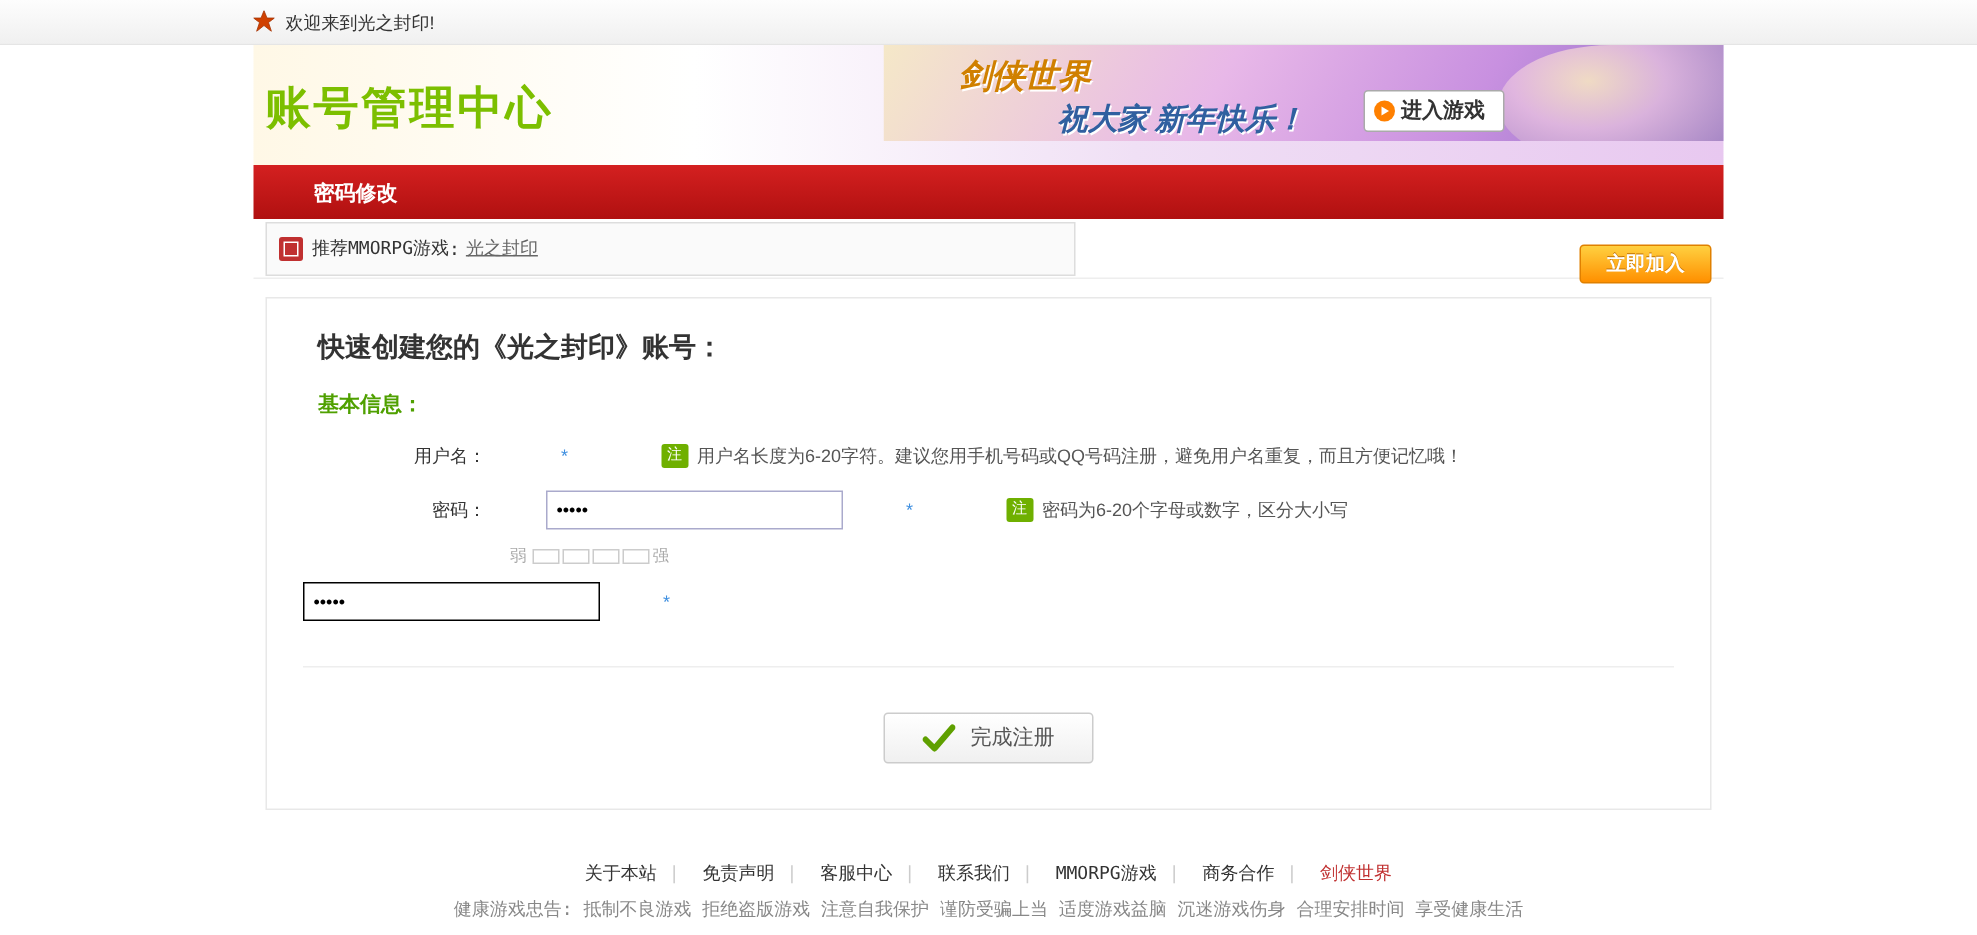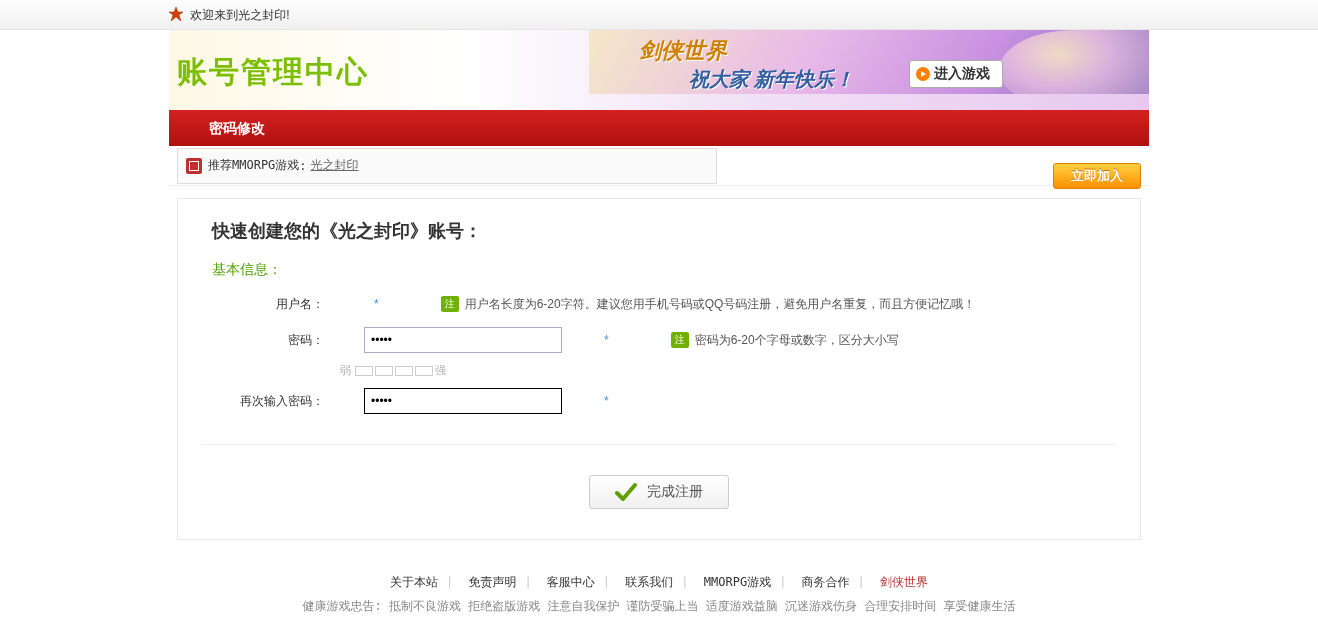--- a/index.html
+++ b/index.html
@@ -7,41 +7,41 @@
 
   .topbar { height: 30px; background: linear-gradient(#fdfdfd, #f0f0f0); border-bottom: 1px solid #e5e5e5; }
   .topbar-inner { width: 980px; margin: 0 auto; line-height: 30px; }
   .star-icon { display: inline-block; width: 14px; height: 14px; vertical-align: -2px; margin-right: 4px; }
 
   .header { width: 980px; margin: 0 auto; height: 80px; position: relative; background: linear-gradient(to right, #fff8e6 0%, #fff 30%, #f0e0f5 60%, #e8c8f0 100%); }
   .logo { position: absolute; left: 8px; top: 22px; font-size: 30px; font-weight: bold; color: #7cbf00; letter-spacing: 2px; }
   .banner-art { position: absolute; right: 0; top: 0; width: 560px; height: 64px; overflow: hidden; }
   .banner-bg { position: absolute; inset: 0; background: linear-gradient(120deg, #f5e8c8 0%, #e8b8e8 40%, #c890e0 70%, #8870c0 100%); }
   .banner-text1 { position: absolute; left: 50px; top: 6px; font-size: 22px; font-weight: bold; color: #d08000; text-shadow: 1px 1px 0 #fff; font-family: KaiTi, STKaiti, serif; font-style: italic; }
-  .banner-text2 { position: absolute; left: 100px; top: 36px; font-size: 20px; font-weight: bold; color: #3060a0; text-shadow: 1px 1px 0 #fff; font-family: KaiTi, STKaiti, serif; font-style: italic; }
+  .banner-text2 { position: absolute; left: 116px; top: 36px; font-size: 20px; font-weight: bold; color: #3060a0; text-shadow: 1px 1px 0 #fff; font-family: KaiTi, STKaiti, serif; font-style: italic; }
   .enter-game-btn { position: absolute; left: 320px; top: 30px; background: #fff; border: 1px solid #aaa; border-radius: 3px; padding: 4px 12px 4px 24px; font-size: 14px; font-weight: bold; color: #333; cursor: pointer; }
   .enter-game-btn::before { content: ""; position: absolute; left: 6px; top: 50%; margin-top: -7px; width: 14px; height: 14px; border-radius: 50%; background: #ff8000; }
   .enter-game-btn::after { content: ""; position: absolute; left: 11px; top: 50%; margin-top: -3px; width: 0; height: 0; border-top: 3px solid transparent; border-bottom: 3px solid transparent; border-left: 5px solid #fff; }
   .char-art { position: absolute; right: 0; top: 0; width: 150px; height: 80px; background: radial-gradient(ellipse at 40% 30%, #fff0c0 0%, #e8c0e0 40%, #a080c0 100%); border-radius: 50% 0 0 50%; opacity: 0.8; }
 
   .redbar { width: 980px; margin: 0 auto; height: 36px; background: linear-gradient(#d42020, #b01010); line-height: 36px; color: #fff; font-size: 14px; font-weight: bold; padding-left: 40px; border-radius: 0 0 0 0; }
 
   .page { width: 980px; margin: 0 auto; background: #fff; }
 
   .recommend-row { height: 40px; padding: 6px 8px; display: flex; align-items: center; justify-content: space-between; border-bottom: 1px solid #eee; }
   .recommend-box { flex: 0 0 540px; height: 36px; border: 1px solid #ddd; background: #fafafa; display: flex; align-items: center; padding: 0 8px; font-family: SimSun, monospace; }
   .rec-icon { width: 16px; height: 16px; background: #c03030; border-radius: 2px; margin-right: 6px; position: relative; }
   .rec-icon::after { content: ""; position: absolute; left: 3px; top: 3px; right: 3px; bottom: 3px; border: 1px solid #fff; }
   .rec-text { color: #333; }
   .rec-link { color: #666; margin-left: 4px; }
   .join-btn { width: 88px; height: 26px; background: linear-gradient(#ffd040, #ff9000); border: 1px solid #e08000; border-radius: 3px; color: #fff; font-weight: bold; font-size: 13px; cursor: pointer; text-shadow: 0 -1px 0 #c07000; margin-top: 20px; }
 
   .main-box { border: 1px solid #e8e8e8; margin: 12px 8px 0 8px; padding: 20px 24px 30px 24px; }
   .main-title { font-size: 18px; font-weight: bold; color: #333; margin-bottom: 18px; margin-left: 10px; }
-  .section-title { font-size: 14px; font-weight: normal; color: #4fa000; margin-bottom: 12px; padding-left: 10px; }
+  .section-title { font-size: 14px; font-weight: bold; color: #4fa000; margin-bottom: 12px; padding-left: 10px; }
 
   .form-row { display: flex; align-items: flex-start; margin-bottom: 10px; gap: 32px; }
   .form-label { width: 130px; text-align: right; padding-right: 8px; line-height: 26px; color: #333; }
   .form-input { width: 198px; height: 26px; border: 1px solid #aac; padding: 0 6px; font-size: 12px; }
   .form-input.focused { border: 1px solid #000; }
   .req-star { color: #4090e0; margin-left: 10px; line-height: 26px; }
   .hint { margin-left: 30px; line-height: 26px; color: #555; display: flex; align-items: center; }
   .hint-badge { display: inline-block; width: 18px; height: 16px; background: #6fb000; color: #fff; font-size: 10px; line-height: 16px; text-align: center; border-radius: 2px; margin-right: 6px; }
 
   .strength-row { display: flex; align-items: center; margin: 2px 0 10px 138px; font-size: 11px; color: #aaa; }
@@ -126,21 +126,20 @@
     <div class="strength-row">
       <span class="strength-label">弱</span>
       <span class="strength-box"></span>
       <span class="strength-box"></span>
       <span class="strength-box"></span>
       <span class="strength-box"></span>
       <span class="strength-label">强</span>
     </div>
 
     <div class="form-row">
-      <div class="form-label">再次输入密码：</div>
       <input class="form-input focused" type="password" value="•••••" style="">
       <span class="req-star">*</span>
     </div>
 
     <div class="submit-row">
       <button class="submit-btn">
         <span class="check-icon">
           <svg viewBox="0 0 22 22">
               <path d="M2 12 L8 18 L20 4" stroke="#5fa000" stroke-width="4" fill="none" stroke-linecap="round" stroke-linejoin="round"></path>
             </svg>

